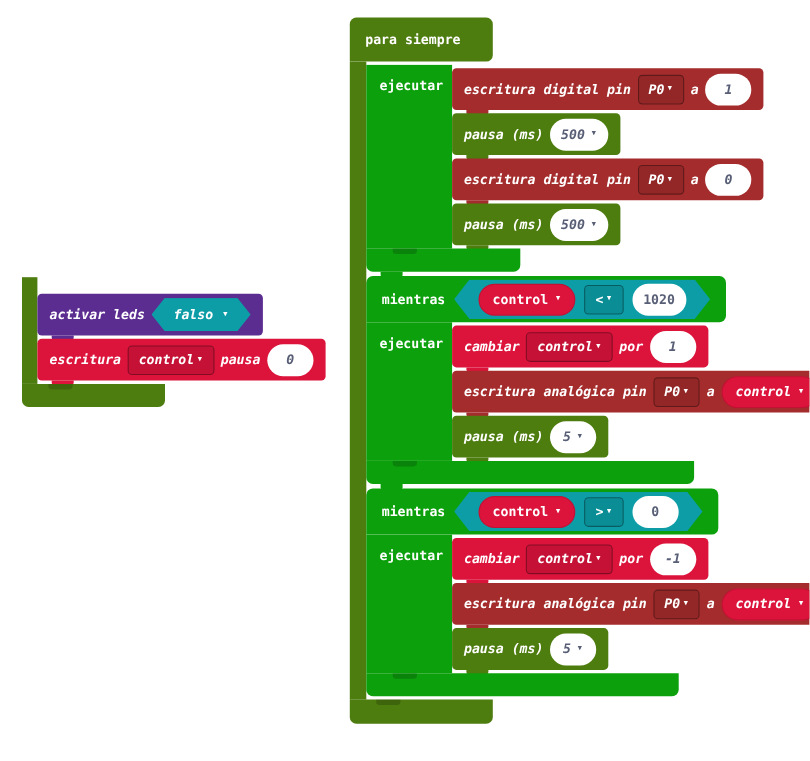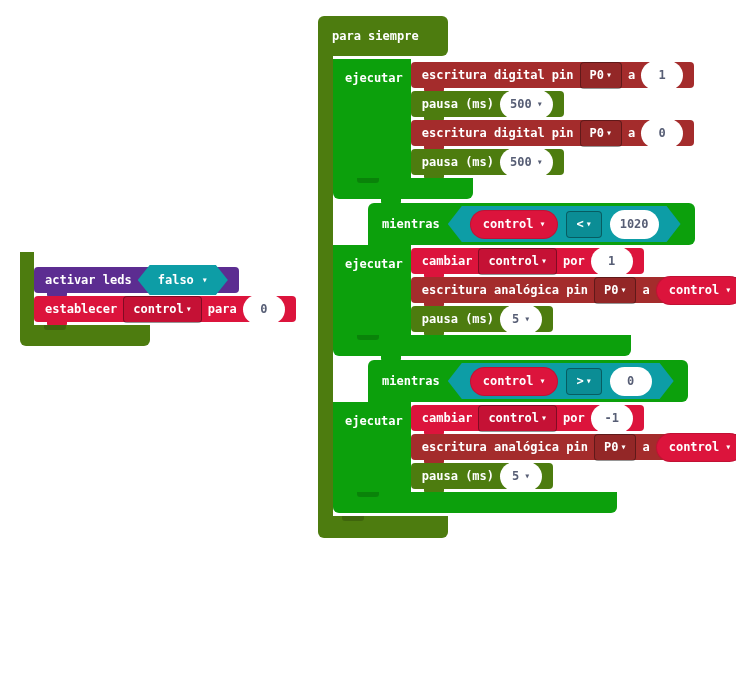--- a/index.html
+++ b/index.html
@@ -15,43 +15,43 @@
   .b-crimson{background:#dc143c;}
   .b-purple{background:#5c2d91;margin-top:12px;}
   .b-teal{background:#0d9da6;}
 
   
   .container{width:max-content;}
   .c-head{
     position:relative;height:38px;display:flex;align-items:center;gap:8px;
     padding:0 14px;border-radius:6px 6px 6px 0;width:max-content;box-sizing:border-box;
   }
-  .c-head.tall{height:42px;margin-left:35px;}
+  .c-head.tall{height:42px;}
   .c-body{display:flex;align-items:stretch;}
   .c-arm{flex:0 0 auto;display:flex;align-items:flex-start;box-sizing:border-box;}
   .c-arm.labeled{padding:12px 8px 0 12px;}
   .c-inner{display:flex;flex-direction:column;align-items:flex-start;gap:3px;padding:3px 0;}
   .c-foot{
     position:relative;height:21px;border-radius:0 0 6px 6px;box-sizing:border-box;
   }
   .c-foot::before{ 
     content:"";position:absolute;top:0;left:24px;width:22px;height:5px;
     background:rgba(0,0,0,0.18);border-radius:0 0 3px 3px;
   }
   
   .bridge{position:relative;}
   .bridge::before{
     content:"";position:absolute;top:-4px;left:13px;width:20px;height:5px;
     background:inherit;border-radius:0 0 2px 2px;
   }
 
   
   .stmt{
-    position:relative;height:26px;display:flex;align-items:center;gap:6px;
-    padding:0 11px;border-radius:4px;width:max-content;box-sizing:border-box;
+    position:relative;height:38px;display:flex;align-items:center;gap:6px;
+    padding:0 11px;border-radius:4px;width:max-content;box-sizing:border-box;font-style:italic;
   }
   .stmt::after{ 
     content:"";position:absolute;bottom:-4px;left:13px;width:20px;height:4px;
     background:inherit;border-radius:0 0 2px 2px;
   }
 
   
   .oval{
     background:#ffffff;color:#575e75;border-radius:15px;height:29px;min-width:42px;
     display:flex;align-items:center;justify-content:center;gap:5px;padding:0 10px;box-sizing:border-box;
@@ -91,26 +91,26 @@
 
           <div class="stmt b-purple">
             <span class="lbl">activar leds</span>
             <div class="hex small b-teal">
               <span class="lbl">falso</span>
               <span class="arr">▾</span>
             </div>
           </div>
 
           <div class="stmt b-crimson">
-            <span class="lbl">establecer</span>
+            <span class="lbl">escritura</span>
             <div class="dd">
               <span class="lbl">control</span>
               <span class="arr">▾</span>
             </div>
-            <span class="lbl">para</span>
+            <span class="lbl">pausa</span>
             <div class="oval">
               <span>0</span>
             </div>
           </div>
         </div>
       </div>
       <div class="c-foot b-blue" style="width:130px"></div>
     </div>
   </div>
 

